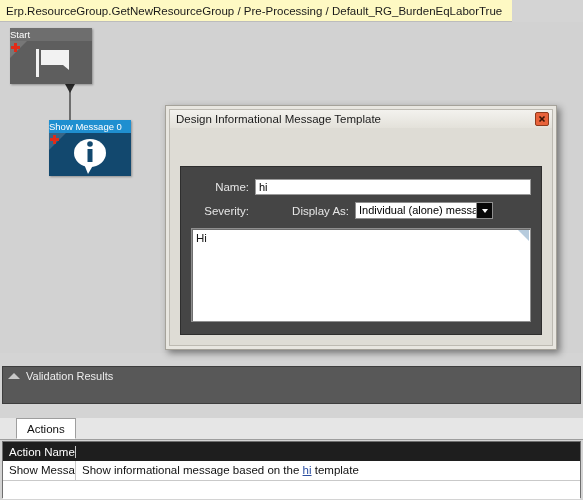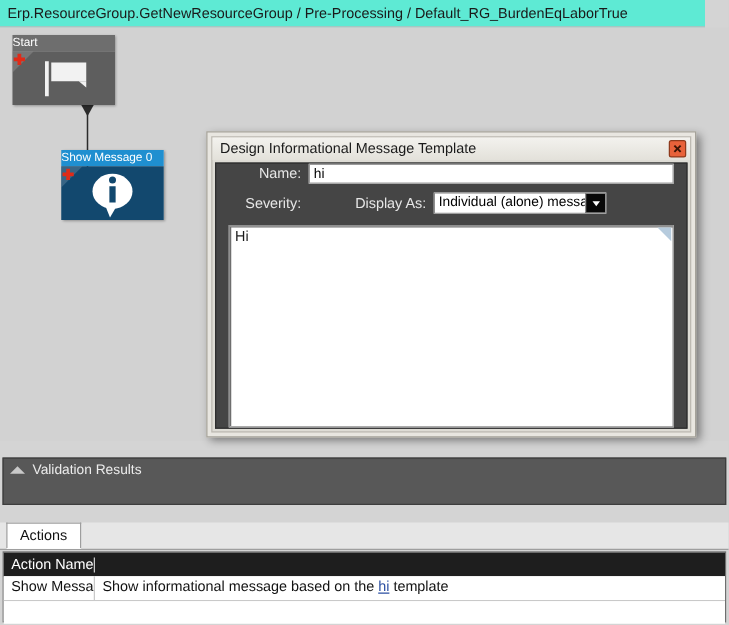--- a/index.html
+++ b/index.html
@@ -14,22 +14,22 @@
     color: #000;
     background: #d4d4d4;
     overflow: hidden;
     position: relative;
   }
 
   
   .breadcrumb-bar {
     position: absolute;
     left: 0; top: 0;
-    width: 564px; height: 22px;
-    background: #5eead4;
+    width: 512px; height: 22px;
+    background: #fef9c3;
     border-bottom: 1px solid #bcbcbc;
     display: flex;
     align-items: center;
     box-sizing: border-box;
   }
   .breadcrumb-text {
     padding-left: 6px;
     font-size: 11.5px;
     color: #1a1a1a;
     white-space: nowrap;
@@ -114,20 +114,21 @@
     box-sizing: border-box;
     padding: 3px;
   }
   .dialog-inner {
     width: 100%; height: 100%;
     background: #dedcd5;
     border: 1px solid #bdbab2;
     box-sizing: border-box;
     display: flex;
     flex-direction: column;
+    gap: 28px;
   }
   .dialog-titlebar {
     height: 18px;
     display: flex;
     align-items: center;
     justify-content: space-between;
     background: linear-gradient(to bottom, #f3f2ee, #e3e1da);
     padding: 0 3px 0 6px;
     box-sizing: border-box;
   }
@@ -144,25 +145,25 @@
     display: flex;
     align-items: center;
     justify-content: center;
     cursor: pointer;
     box-sizing: border-box;
   }
   .close-btn svg { display: block; }
 
   .dialog-content {
     flex: 1;
-    margin: 2px;
+    margin: 10px;
     background: #454545;
     border: 1px solid #2e2e2e;
     box-sizing: border-box;
-    padding: 0 10px;
+    padding: 12px 10px;
     display: flex;
     flex-direction: column;
   }
 
   .form-row {
     display: flex;
     align-items: center;
     margin-bottom: 7px;
   }
   .form-label {
@@ -304,21 +305,21 @@
   
   .tab-strip {
     position: absolute;
     left: 0; top: 418px;
     width: 583px; height: 22px;
     background: #e6e6e6;
     border-bottom: 1px solid #9e9e9e;
     box-sizing: border-box;
     display: flex;
     align-items: flex-end;
-    padding-left: 5px;
+    padding-left: 16px;
   }
   .tab {
     height: 21px;
     line-height: 21px;
     padding: 0 10px;
     font-size: 11.5px;
     color: #111;
     background: #ffffff;
     border: 1px solid #9e9e9e;
     border-bottom: 1px solid #ffffff;

